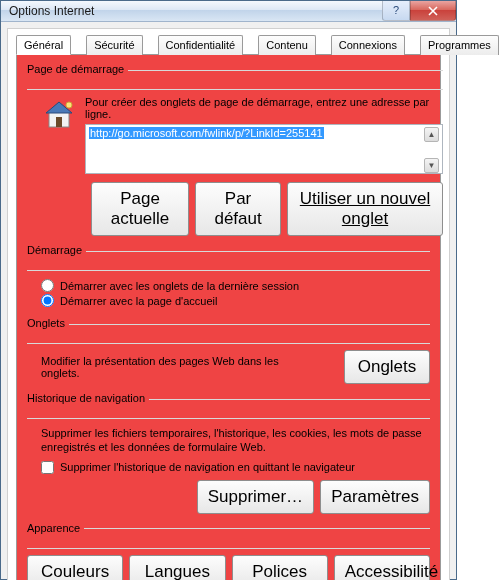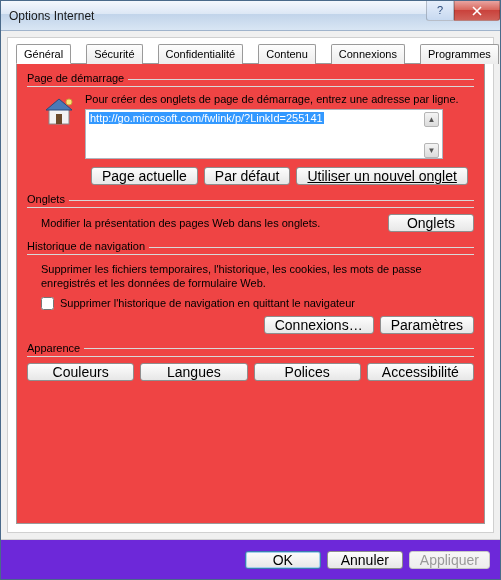--- a/index.html
+++ b/index.html
@@ -1,43 +1,43 @@
 <!DOCTYPE html>
 <html><head>
 <meta charset="utf-8">
 <style>
   * { box-sizing: border-box; font-family: "Segoe UI", Tahoma, sans-serif; font-size: 11px; }
   body { margin: 0; background: #fff; width: 501px; height: 580px; overflow: hidden; }
-  .window { width: 501px; height: 580px; border: 1px solid #4a6a8a; background: #f0f0f0; display: flex; flex-direction: column; }
+  .window { width: 457px; height: 580px; border: 1px solid #4a6a8a; background: #f0f0f0; display: flex; flex-direction: column; }
   .titlebar { height: 30px; background: linear-gradient(to bottom, #f4f8fd 0%, #dce7f5 45%, #c1d4ea 46%, #d9e6f4 100%); display: flex; align-items: center; padding-left: 8px; border-bottom: 1px solid #a0b4cc; }
   .titlebar .title { flex: 1; color: #1a1a1a; font-size: 12px; }
   .titlebar .sysbtn { display: flex; height: 100%; }
   .sysbtn .btn { width: 28px; height: 20px; margin-top: 0; display:flex; align-items:center; justify-content:center; border:1px solid rgba(0,0,0,.2); border-top:none; }
   .sysbtn .help { background: linear-gradient(#e6eefb,#c7d9f0); border-radius:0 0 0 3px; }
   .sysbtn .close { width: 46px; background: linear-gradient(to bottom, #e9a4a0 0%, #d9695f 45%, #c9403a 46%, #d06058 100%); border-radius:0 0 3px 0; color:#fff; font-weight:bold; }
   .sysbtn svg { display:block; }
   .client { flex:1; background:#fff; margin:6px; border:1px solid #d0d0d0; display:flex; flex-direction:column; padding:6px 8px 8px 8px; }
   .tabs { display:flex; gap:16px; margin-bottom:-1px; }
   .tab { padding:3px 7px; border:1px solid #9a9a9a; border-bottom:none; background:linear-gradient(#fdfdfd,#ececec); border-radius:2px 2px 0 0; margin-right:-1px; position:relative; cursor:default; }
   .tab.active { background:#fff; border-bottom:1px solid #fff; z-index:2; font-weight:normal; }
   .tabpanel { border:1px solid #9a9a9a; flex:1; background:#ef4444; padding:8px 10px 10px 10px; }
   fieldset { border:none; padding:0; margin:0 0 8px 0; }
   .group-label { color:#000; padding-bottom:2px; }
-  .group-body { border-top:1px solid #d8d8d8; margin-left:0; padding:6px 0 0 14px; position:relative; }
+  .group-body { border-top:1px solid #d8d8d8; margin-left:0; padding:6px 0 0 14px; position:relative;margin-top:12px; }
   .legend-wrap { display:flex; align-items:center; }
   .legend-wrap .line { flex:1; height:1px; background:#d8d8d8; margin-left:4px; }
   .homepage-row { display:flex; gap:8px; align-items:flex-start; }
   .home-icon { width:36px; height:36px; flex-shrink:0; }
   .hp-desc { margin-bottom:4px; }
   .hp-text { width:100%; height:50px; border:1px solid #aeb6bf; resize:none; padding:2px 3px; font-size:11px; }
   .hp-textwrap { position:relative; width:358px; }
   .hp-text-inner { position:absolute; left:4px; top:3px; background:#3399ff; color:#fff; padding:0 1px; font-size:11px; pointer-events:none; }
   textarea { font-family:inherit; }
   .btnrow { display:flex; gap:6px; justify-content:flex-start; margin-top:6px; margin-left:50px; }
-  button.std { background:linear-gradient(#fdfdfd,#e7e7e7); border:1px solid #8e8e8e; border-radius:3px; padding:0 10px; min-width:86px; cursor:default; font-size:14px; }
+  button.std { background:linear-gradient(#fdfdfd,#e7e7e7); border:1px solid #8e8e8e; border-radius:3px; padding:6px 10px; min-width:86px; cursor:default; font-size:17px; }
   button.std.wide { min-width:130px;text-decoration:underline; }
   .radio-row, .check-row { display:flex; align-items:center; gap:6px; margin:2px 0; }
   input[type=radio], input[type=checkbox] { margin:0; }
   .onglets-row { display:flex; align-items:center; justify-content:space-between; gap:26px; }
   .hist-desc { margin:2px 0 6px 0; line-height:1.25; }
   .hist-btns { display:flex; gap:6px; justify-content:flex-end; margin-top:6px; }
   .appearance-row { display:flex; gap:6px; }
   .appearance-row button { flex:1; min-width:0; }
   .footer { height:40px; background:#6d28d9; border-top:1px solid #d0d0d0; display:flex; align-items:center; justify-content:flex-end; gap:6px; padding:0 10px; }
   .footer button { min-width:76px; }
@@ -107,20 +107,36 @@
             </div>
           </div>
           <div class="btnrow">
             <button class="std">Page actuelle</button>
             <button class="std">Par défaut</button>
             <button class="std wide">Utiliser un nouvel onglet</button>
           </div>
         </div>
       </fieldset>
 
+      <fieldset>
+        <div class="legend-wrap">
+            <span class="group-label">Démarrage</span>
+            <span class="line"></span>
+          </div>
+        <div class="group-body">
+          <label class="radio-row">
+            <input type="radio" name="startup" style="">
+            <span>Démarrer avec les onglets de la dernière session</span>
+          </label>
+          <label class="radio-row">
+            <input type="radio" name="startup" checked="" style="">
+            <span>Démarrer avec la page d'accueil</span>
+          </label>
+        </div>
+      </fieldset>
 
       <fieldset>
         <div class="legend-wrap">
             <span class="group-label">Onglets</span>
             <span class="line"></span>
           </div>
         <div class="group-body">
           <div class="onglets-row">
             <span>Modifier la présentation des pages Web dans les onglets.</span>
             <button class="std">Onglets</button>
@@ -133,21 +149,21 @@
             <span class="group-label">Historique de navigation</span>
             <span class="line"></span>
           </div>
         <div class="group-body">
           <div class="hist-desc">Supprimer les fichiers temporaires, l'historique, les cookies, les mots de passe enregistrés et les données de formulaire Web.</div>
           <label class="check-row">
             <input type="checkbox" style="">
             <span>Supprimer l'historique de navigation en quittant le navigateur</span>
           </label>
           <div class="hist-btns">
-            <button class="std">Connexions…</button>
+            <button class="std">Supprimer…</button>
             <button class="std">Paramètres</button>
           </div>
         </div>
       </fieldset>
 
       <fieldset>
         <div class="legend-wrap">
             <span class="group-label">Apparence</span>
             <span class="line"></span>
           </div>

